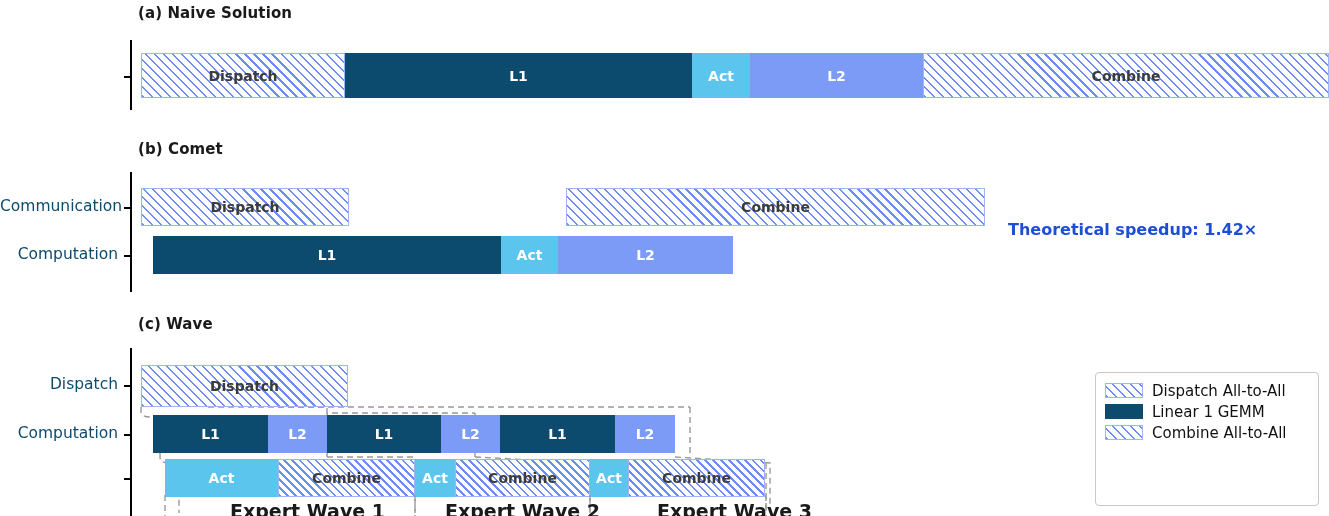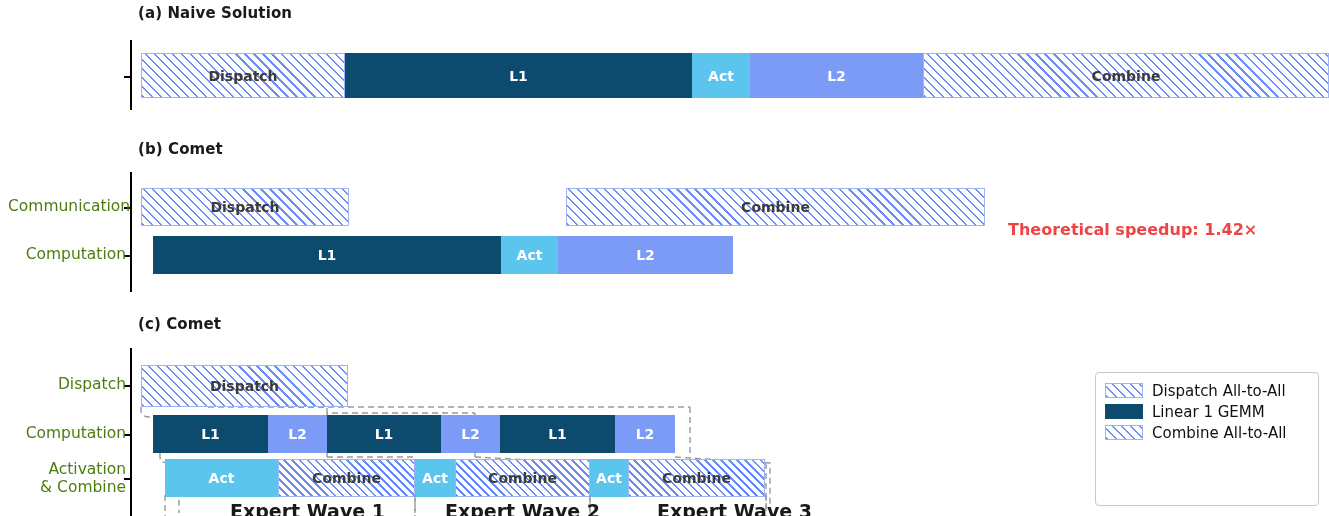--- a/index.html
+++ b/index.html
@@ -42,25 +42,24 @@
     position: absolute;
     width: 8px;
     height: 2px;
     background: #000000;
   }
 
   
   .row-label {
     position: absolute;
     font-size: 15.5px;
-    color: #4d7c0f;
+    color: #0c4a6e;
     text-align: right;
     white-space: pre;
     line-height: 1.14;
-    padding-left: 8px;
   }
 
   
   .bar {
     position: absolute;
     box-sizing: border-box;
     display: flex;
     align-items: center;
     justify-content: center;
     font-size: 14px;
@@ -97,21 +96,21 @@
   .connector {
     position: absolute;
     pointer-events: none;
   }
 
   
   .speedup {
     position: absolute;
     font-size: 16px;
     font-weight: bold;
-    color: #ef4444;
+    color: #1d4ed8;
     white-space: nowrap;
   }
 
   .wave-label {
     position: absolute;
     font-size: 19px;
     font-weight: bold;
     color: #1a1a1a;
     text-align: center;
     white-space: nowrap;
@@ -191,31 +190,29 @@
   </div>
   <div class="bar solid-act" style="left:501px; top:236px; width:57px; height:38px;">
     <span class="bar-label-light">Act</span>
   </div>
   <div class="bar solid-l2" style="left:558px; top:236px; width:175px; height:38px;">
     <span class="bar-label-light">L2</span>
   </div>
 
   <div class="speedup" style="left:1008px; top:220px;">Theoretical speedup: 1.42×</div>
 
-  <div class="panel-title" style="left:138px; top:315px;">(c) Comet</div>
+  <div class="panel-title" style="left:138px; top:315px;">(c) Wave</div>
 
   <div class="spine" style="left:130px; top:348px; height:168px;"></div>
   <div class="tick" style="left:124px; top:385px;"></div>
   <div class="tick" style="left:124px; top:434px;"></div>
   <div class="tick" style="left:124px; top:478px;"></div>
 
   <div class="row-label" style="left:0px; top:376px; width:118px;">Dispatch</div>
   <div class="row-label" style="left:0px; top:425px; width:118px;">Computation</div>
-  <div class="row-label" style="left:0px; top:461px; width:118px;">Activation
-&amp; Combine</div>
 
   <svg class="connector" style="left:130px; top:345px; width:700px; height:171px;" viewBox="0 0 700 171">
     <g fill="none" stroke="#999999" stroke-width="1.4" stroke-dasharray="6,4">
 
       <path d="M78 20 L78 62"></path>
       <path d="M148 20 L148 62"></path>
 
       <path d="M11 62 L11 66 Q11 72 20 72 L23 72 Q30 72 30 79 L30 108"></path>
 
       <path d="M78 62 L197 62 L197 68 L345 68"></path>

